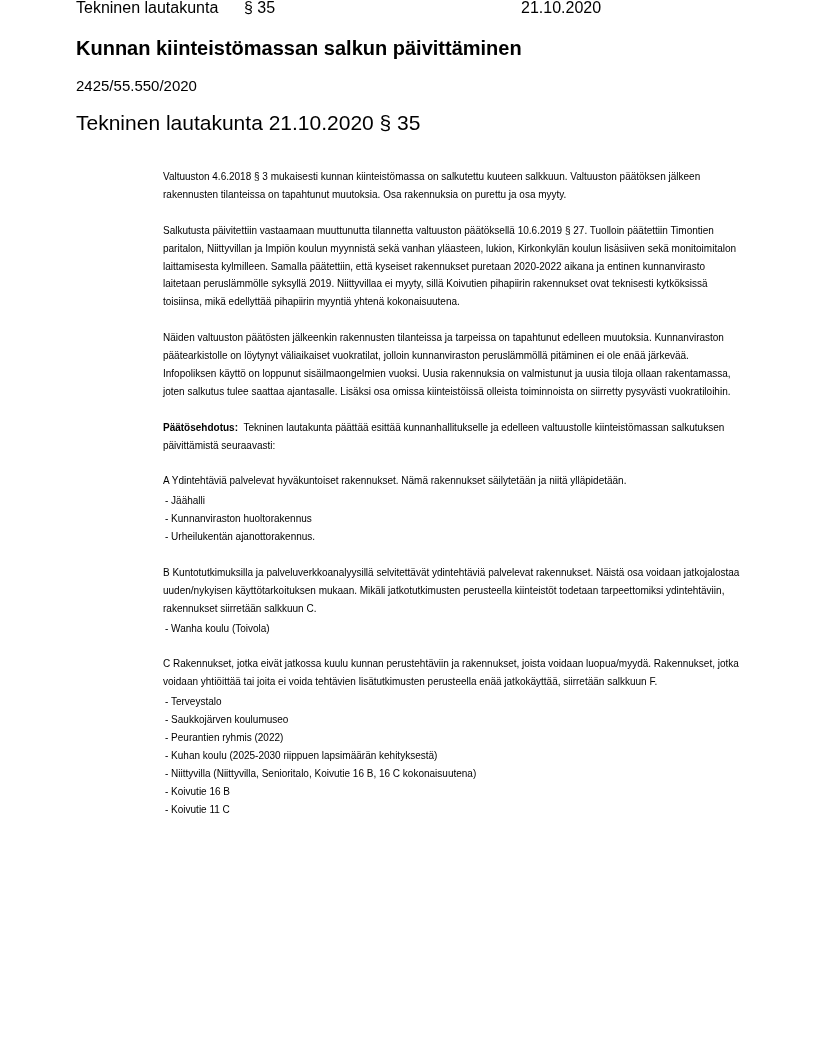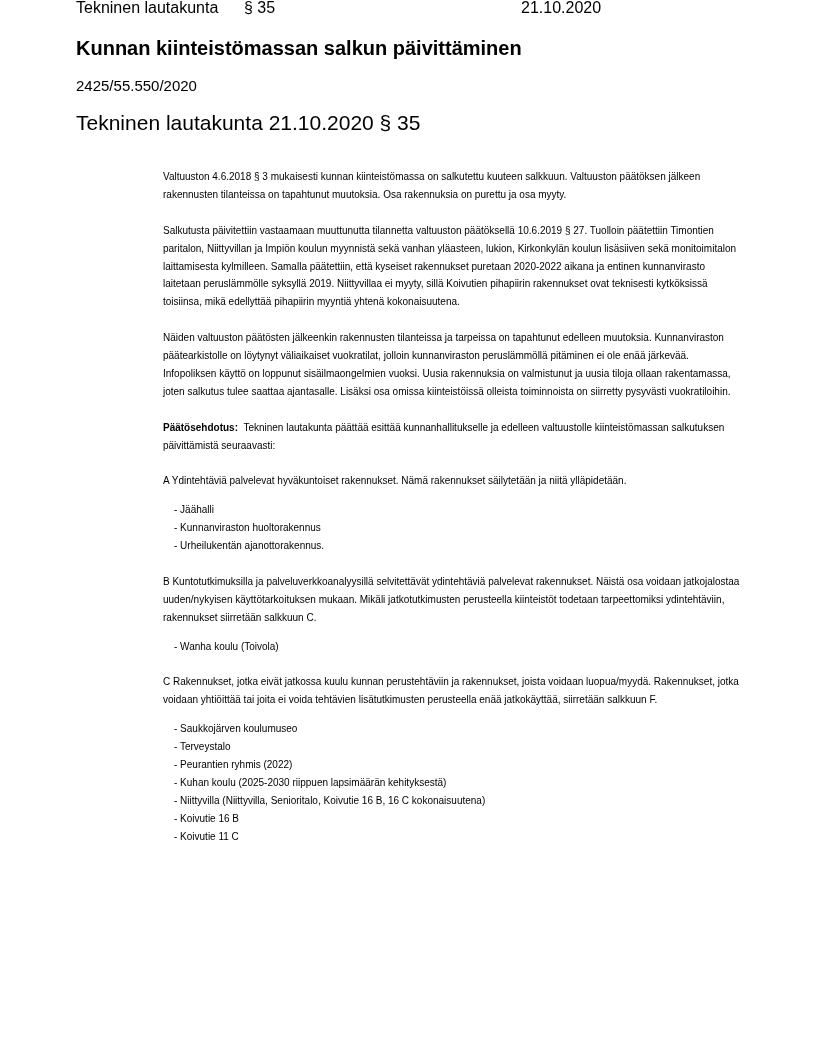--- a/index.html
+++ b/index.html
@@ -10,21 +10,21 @@
   .hdr { position: absolute; top: -2px; font-size: 16px; line-height: 20px; }
   .hdr-board { left: 76px; }
   .hdr-section { left: 244px; }
   .hdr-date { left: 521px; }
   .title { position: absolute; left: 76px; top: 36px; font-size: 20px; font-weight: bold; line-height: 24px; margin: 0; }
   .docnum { position: absolute; left: 76px; top: 76px; font-size: 15px; line-height: 20px; }
   .meeting { position: absolute; left: 76px; top: 113px; font-size: 21px; line-height: 20px; }
   .body { position: absolute; left: 163px; top: 168px; width: 580px; font-size: 10px; line-height: 17.9px; }
   .body p { margin: 0 0 17.9px 0; }
   .label { font-weight: bold; }
-  .list { margin: 11px; padding: 0; list-style: none; }
+  .list { margin: 2px; padding: 0; list-style: none; }
   .list li { margin: 0; padding: 0; }
 </style>
 </head>
 <body>
 
 <div class="hdr hdr-board">Tekninen lautakunta</div>
 <div class="hdr hdr-section">§ 35</div>
 <div class="hdr hdr-date">21.10.2020</div>
 
 <h1 class="title">Kunnan kiinteistömassan salkun päivittäminen</h1>
@@ -49,22 +49,22 @@
   <div style="margin-bottom:17.9px">
     <div>B Kuntotutkimuksilla ja palveluverkkoanalyysillä selvitettävät ydintehtäviä palvelevat rakennukset. Näistä osa voidaan jatkojalostaa uuden/nykyisen käyttötarkoituksen mukaan. Mikäli jatkotutkimusten perusteella kiinteistöt todetaan tarpeettomiksi ydintehtäviin, rakennukset siirretään salkkuun C.</div>
     <ul class="list">
       <li>- Wanha koulu (Toivola)</li>
     </ul>
   </div>
 
   <div>
     <div>C Rakennukset, jotka eivät jatkossa kuulu kunnan perustehtäviin ja rakennukset, joista voidaan luopua/myydä. Rakennukset, jotka voidaan yhtiöittää tai joita ei voida tehtävien lisätutkimusten perusteella enää jatkokäyttää, siirretään salkkuun F.</div>
     <ul class="list">
+      <li>- Terveystalo</li>
       <li>- Saukkojärven koulumuseo</li>
-      <li>- Terveystalo</li>
       <li>- Peurantien ryhmis (2022)</li>
       <li>- Kuhan koulu (2025-2030 riippuen lapsimäärän kehityksestä)</li>
       <li>- Niittyvilla (Niittyvilla, Senioritalo, Koivutie 16 B, 16 C kokonaisuutena)</li>
       <li>- Koivutie 16 B</li>
       <li>- Koivutie 11 C</li>
     </ul>
   </div>
 </div>
 
 </body></html>

